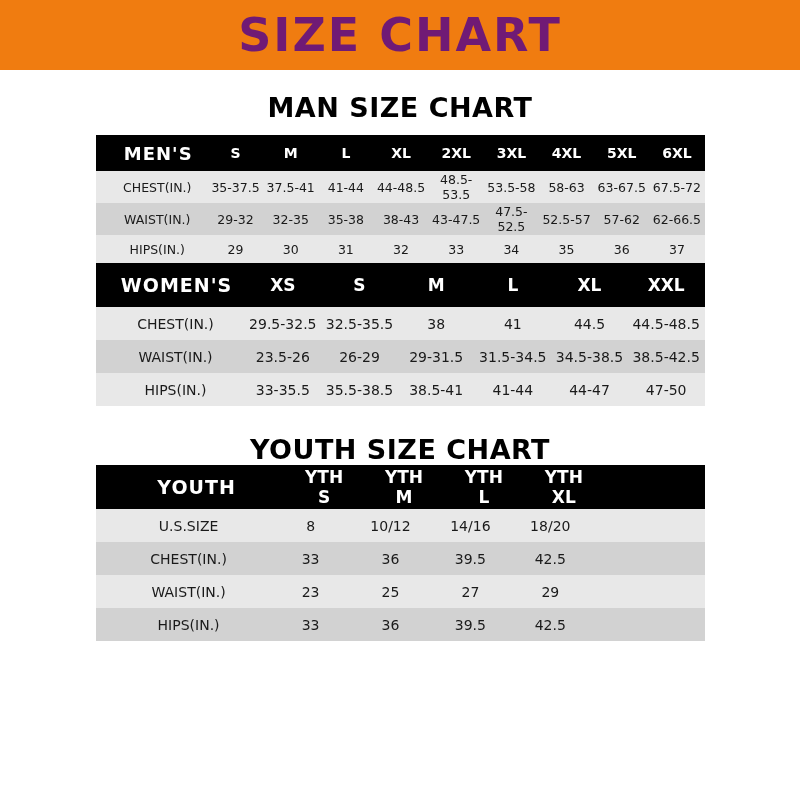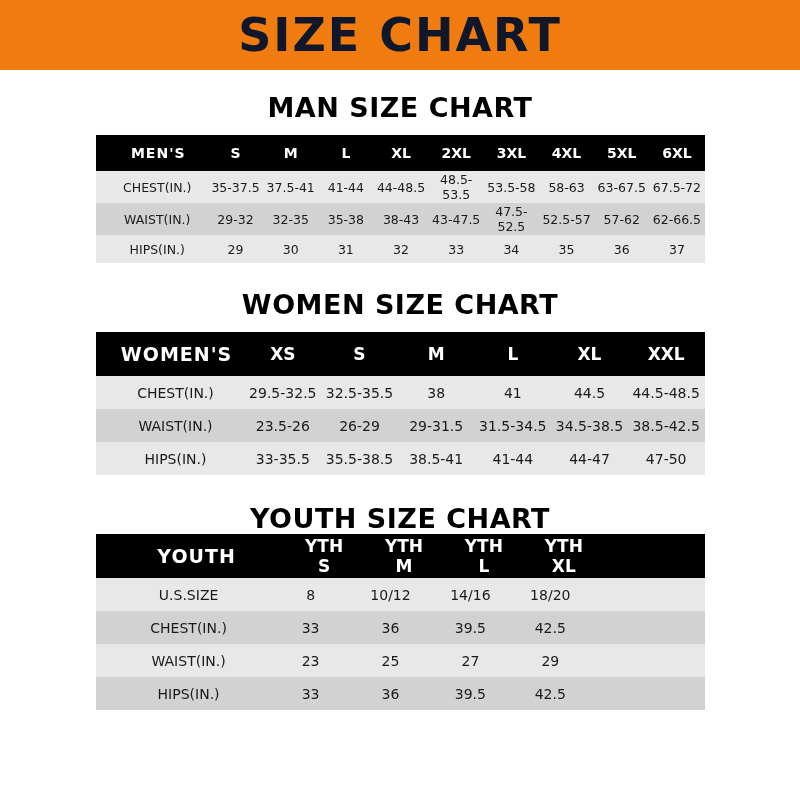--- a/index.html
+++ b/index.html
@@ -26,21 +26,21 @@
     background: #f07c10;
     display: flex;
     align-items: center;
     justify-content: center;
   }
   .banner-title {
     font-family: "DejaVu Sans", sans-serif;
     font-weight: bold;
     font-size: 46px;
     letter-spacing: 2px;
-    color: #0f172a;
+    color: #701a75;
     line-height: 1;
   }
   .section {
     margin: 0 auto;
     width: 609px;
   }
   .section-title {
     text-align: center;
     font-family: "DejaVu Sans", sans-serif;
     font-weight: bold;
@@ -66,21 +66,21 @@
     color: #ffffff;
     font-weight: bold;
   }
   .row-label {
     font-family: "DejaVu Sans", sans-serif;
     color: #1a1a1a;
   }
 
   
   #men-table thead th { height: 34px; font-size: 14px; }
-  #men-table thead th.lead { font-size: 14px; letter-spacing: 1px; text-align: center; }
+  #men-table thead th.lead { font-size: 18px; letter-spacing: 1px; text-align: center; }
   #men-table tbody td { height: 26px; font-size: 12.5px; color: #1a1a1a; }
   #men-table tbody tr.odd td { background: #e8e8e8; }
   #men-table tbody tr.even td { background: #d2d2d2; }
 
   
   #women-table thead th { height: 42px; font-size: 17px; }
   #women-table thead th.lead { font-size: 19px; letter-spacing: 1px; }
   #women-table tbody td { height: 31px; font-size: 14px; color: #1a1a1a; }
   #women-table tbody tr.odd td { background: #e8e8e8; }
   #women-table tbody tr.even td { background: #d2d2d2; }
@@ -167,21 +167,20 @@
           <td>34</td>
           <td>35</td>
           <td>36</td>
           <td>37</td>
         </tr>
       </tbody>
     </table>
   </div>
 
   <div class="section">
-    <div class="section-title wst">WOMEN SIZE CHART</div>
     <table class="chart" id="women-table">
       <thead>
         <tr>
           <th class="lead" style="width:22%">WOMEN'S</th>
           <th>XS</th>
           <th>S</th>
           <th>M</th>
           <th>L</th>
           <th>XL</th>
           <th>XXL</th>

